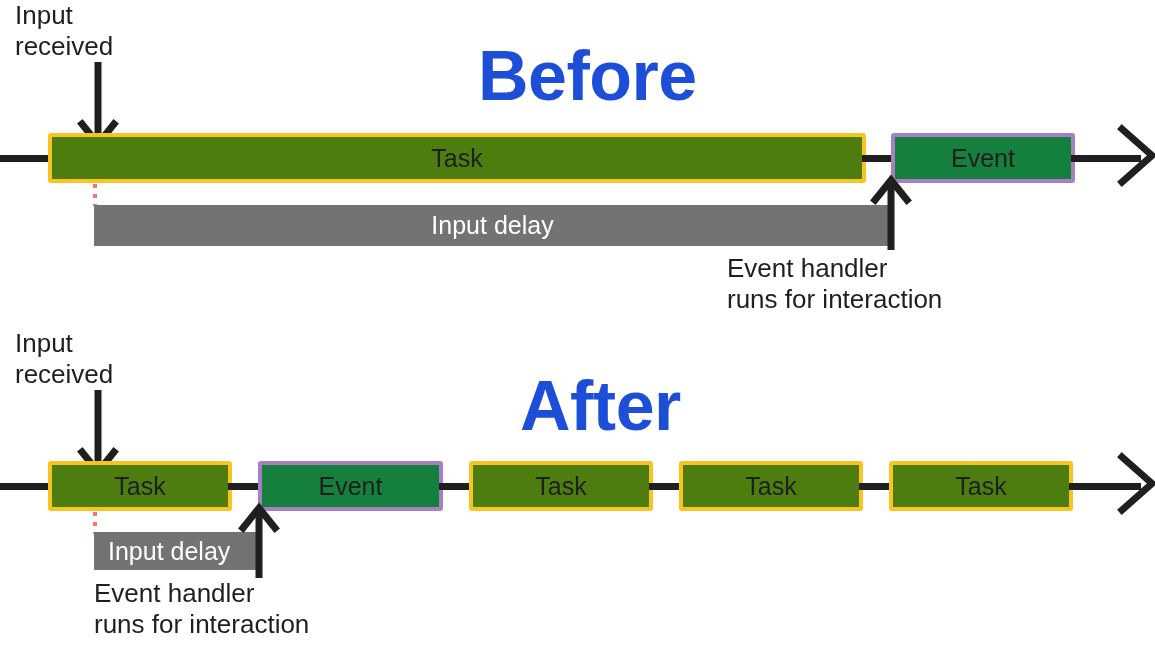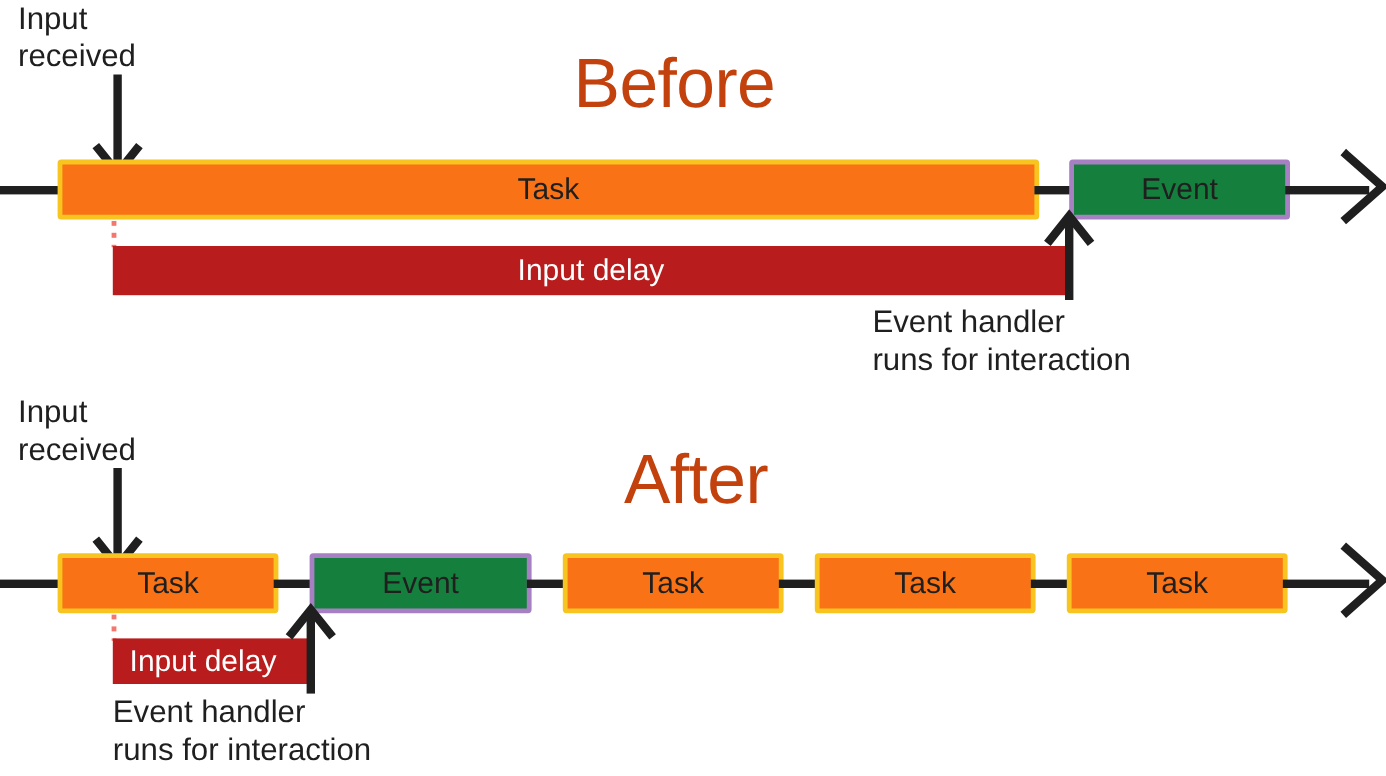--- a/index.html
+++ b/index.html
@@ -15,51 +15,51 @@
     position: relative;
     width: 1155px;
     height: 647px;
     background: #ffffff;
     overflow: hidden;
   }
   .abs { position: absolute; }
 
   
   .section-title {
-    font-size: 58px;
+    font-size: 70px;
     line-height: 1;
-    color: #c2410c;
+    color: #1d4ed8;
     letter-spacing: -0.5px;
-    font-weight: 400;
+    font-weight: 700;
     white-space: nowrap;
   }
 
   
   .box {
     box-sizing: border-box;
     display: flex;
     align-items: center;
     justify-content: center;
     font-size: 25px;
     color: #1f1f1f;
     white-space: nowrap;
   }
   .box.task {
-    background: #f97316;
+    background: #4d7c0f;
     border: 4px solid #F8C41F;
     border-radius: 3px;
   }
   .box.event {
     background: #15803d;
     border: 4px solid #A780C4;
     border-radius: 3px;
   }
   .bar-delay {
     box-sizing: border-box;
-    background: #b91c1c;
+    background: #737373;
     display: flex;
     align-items: center;
     color: #ffffff;
     font-size: 25px;
     white-space: nowrap;
   }
   .bar-delay.centered { justify-content: center; }
   .bar-delay.lefted { justify-content: flex-start; padding-left: 14px; }
 
   

